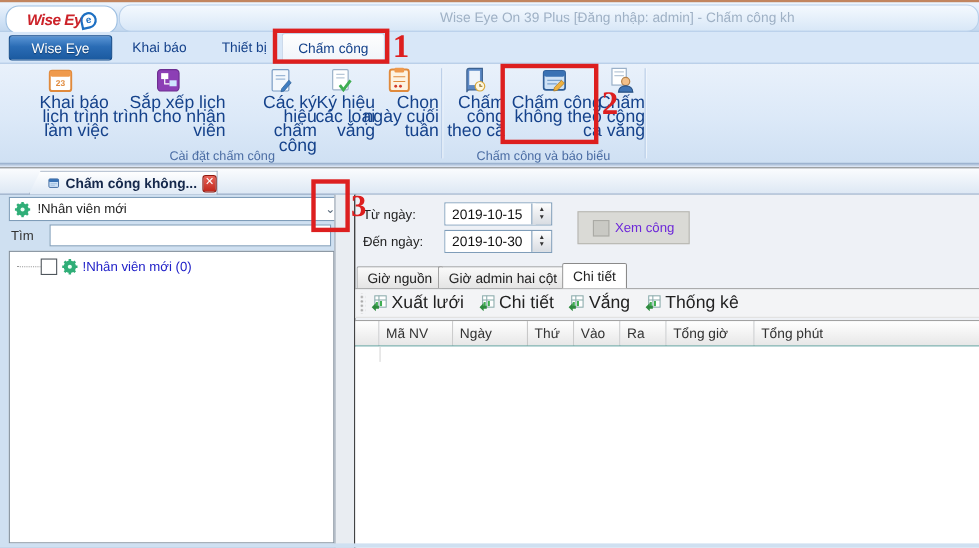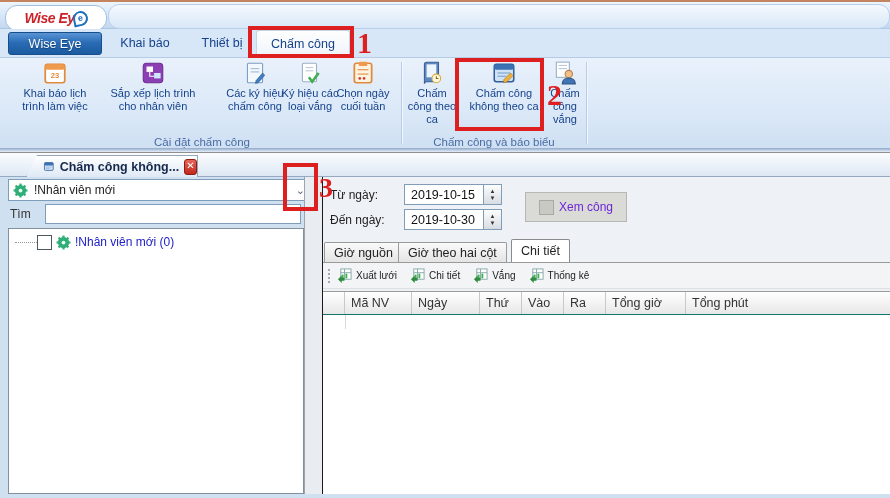--- a/index.html
+++ b/index.html
@@ -32,21 +32,21 @@
   .ribbon{position:absolute;left:0;top:57px;width:890px;height:91px;
           background:linear-gradient(#e9f1fb,#dcE9f8 55%,#cfe0f3);
           border-top:1px solid #b5cbe6;box-sizing:border-box;}
   .ribbon-bottom{position:absolute;left:0;top:148px;width:890px;height:4px;
                  background:linear-gradient(#8fa8c8,#e6eefa);}
   .rgroup{position:absolute;top:0;height:90px;}
   .rgroup-sep{position:absolute;top:4px;width:1px;height:82px;background:#b9cde7;box-shadow:1px 0 0 #f2f7fd;}
   .rgroup-label{position:absolute;left:0;bottom:0;width:100%;text-align:center;color:#4a6ca3;font-size:11.5px;}
   .rbtn{position:absolute;top:2px;display:flex;flex-direction:column;align-items:center;text-align:center;cursor:default;}
   .rbtn .ricon{width:26px;height:26px;margin-bottom:1px;}
-  .rbtn .rlabel{color:#15428b;font-size:11px;line-height:13px;}
+  .rbtn .rlabel{color:#15428b;font-size:16px;line-height:13px;text-align:right;}
   
   .doctabs{position:absolute;left:0;top:152px;width:890px;height:25px;
            background:linear-gradient(#fbfcfe,#dde8f4);border-top:1px solid #8f8f8f;
            border-bottom:1px solid #96a9c2;box-sizing:border-box;}
   .doctab{position:absolute;left:26px;top:2px;height:22px;width:172px;
           background:linear-gradient(#ffffff,#dfe9f5);border:1px solid #96a5ba;border-bottom:none;
           clip-path:polygon(11px 0,100% 0,100% 100%,0 100%);
           display:flex;align-items:center;padding-left:16px;box-sizing:border-box;gap:5px;}
   .doctab-label{font-weight:bold;color:#15284b;font-size:12.5px;white-space:nowrap;}
   .closebox{width:14px;height:14px;background:linear-gradient(#e8645a,#c1271b);border:1px solid #8e1a10;
@@ -87,21 +87,21 @@
   .rt{position:absolute;bottom:0;height:20px;background:linear-gradient(#fafafa,#e4e4e4);
       border:1px solid #9a9a9a;border-bottom:none;border-radius:2px 2px 0 0;display:flex;align-items:center;
       justify-content:center;color:#222;font-size:12.5px;padding:0 9px;box-sizing:border-box;}
   .rt.active{background:#fff;height:23px;border-color:#8a8a8a;font-size:12.5px;}
   
   .gridbar{position:absolute;left:0;top:86px;width:567px;height:26px;background:#f3f4f6;
            display:flex;align-items:center;border-bottom:1px solid #e0e0e0;box-sizing:border-box;}
   .grip{width:5px;height:18px;margin:0 5px 0 4px;
         background-image:radial-gradient(circle,#a8a8a8 1px,transparent 1.2px);
         background-size:4px 4px;background-position:0 1px;}
-  .titem{display:flex;align-items:center;gap:4px;margin-right:13px;color:#222;font-size:10px;}
+  .titem{display:flex;align-items:center;gap:4px;margin-right:13px;color:#222;font-size:16px;}
   .ticon{width:15px;height:15px;}
   
   .gridhead{position:absolute;left:0;top:114px;width:567px;height:24px;display:flex;
             border-top:1px solid #9a9a9a;border-bottom:1px solid #0f766e;box-sizing:border-box;}
   .hc{height:100%;background:linear-gradient(#ffffff,#e7e7e7);border-right:1px solid #c8c8c8;
       box-sizing:border-box;display:flex;align-items:center;padding-left:6px;color:#333;font-size:12.5px;}
   .gridbody{position:absolute;left:0;top:138px;width:567px;height:183px;background:#fff;}
   .gridbody .selcol{position:absolute;left:22px;top:0;width:1px;height:14px;background:#d8d8d8;}
   
   .redbox{position:absolute;border:4px solid #dd1f1f;box-sizing:border-box;z-index:50;}
@@ -112,20 +112,21 @@
 <body>
 
 <div id="screen">
 
   <div class="titlebar">
     <div class="logo">
       <span class="logo-text">Wise Ey</span>
         <span class="logo-eye">e</span>
     </div>
     <div class="qat"></div>
+    <div class="title-text">Wise Eye On 39 Plus [Đăng nhập: admin] - Chấm công kh</div>
   </div>
 
   <div class="menubar">
     <div class="rtab selected" style="left:8px;width:92px;">Wise Eye</div>
     <div class="rtab" style="left:112px;width:66px;">Khai báo</div>
     <div class="rtab" style="left:192px;width:60px;">Thiết bị</div>
     <div class="rtab open" style="left:256px;width:92px;">Chấm công</div>
   </div>
 
   <div class="ribbon">
@@ -285,21 +286,21 @@
       <input value="2019-10-30" style="">
       <span class="updown">▲<br>▼</span>
     </div>
     <div class="btn-disabled">
       <span class="dicon"></span>
       <span>Xem công</span>
     </div>
 
     <div class="rtabs">
       <div class="rt" style="left:1px;">Giờ nguồn</div>
-      <div class="rt" style="left:75px;">Giờ theo hai cột</div>
+      <div class="rt" style="left:75px;">Giờ admin hai cột</div>
       <div class="rt active" style="left:188px;">Chi tiết</div>
     </div>
 
     <div class="gridbar">
       <span class="grip"></span>
       <span class="titem">
         <svg class="ticon" viewBox="0 0 16 16">
             <rect x="4" y="1" width="11" height="11" fill="#fff" stroke="#8aa"></rect>
             <line x1="4" y1="5" x2="15" y2="5" stroke="#8aa"></line>
             <line x1="8" y1="1" x2="8" y2="12" stroke="#8aa"></line>

